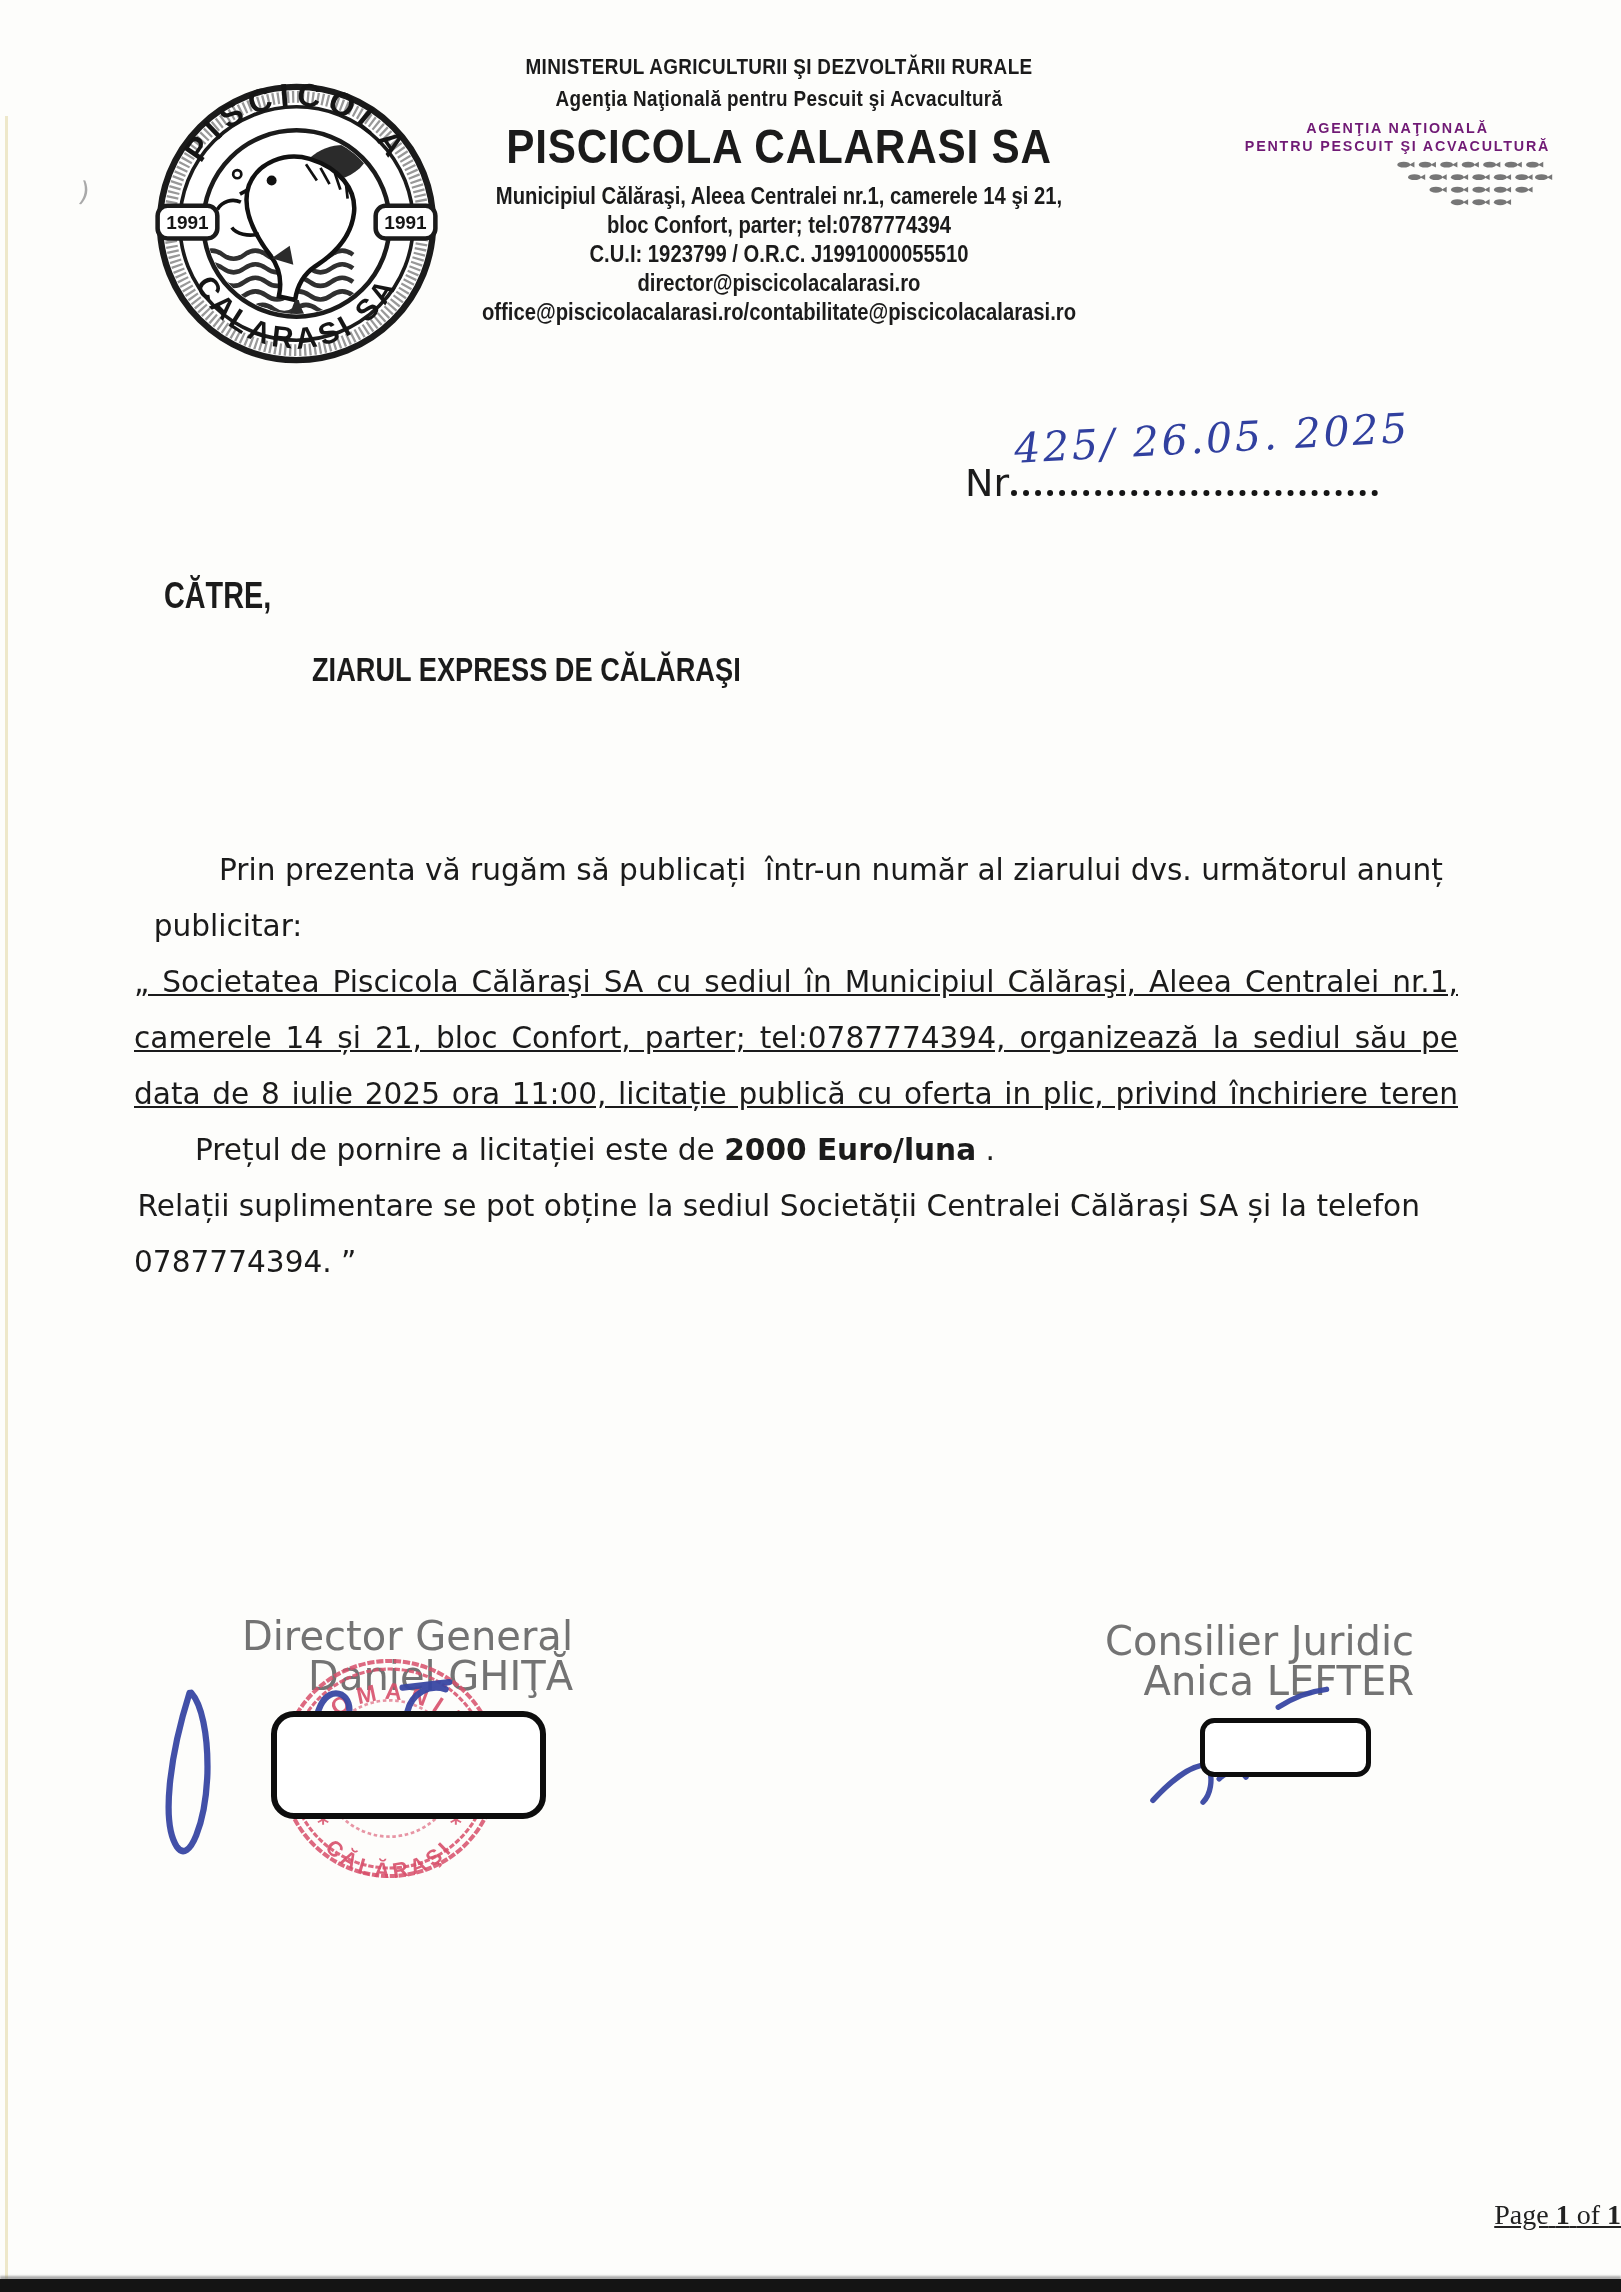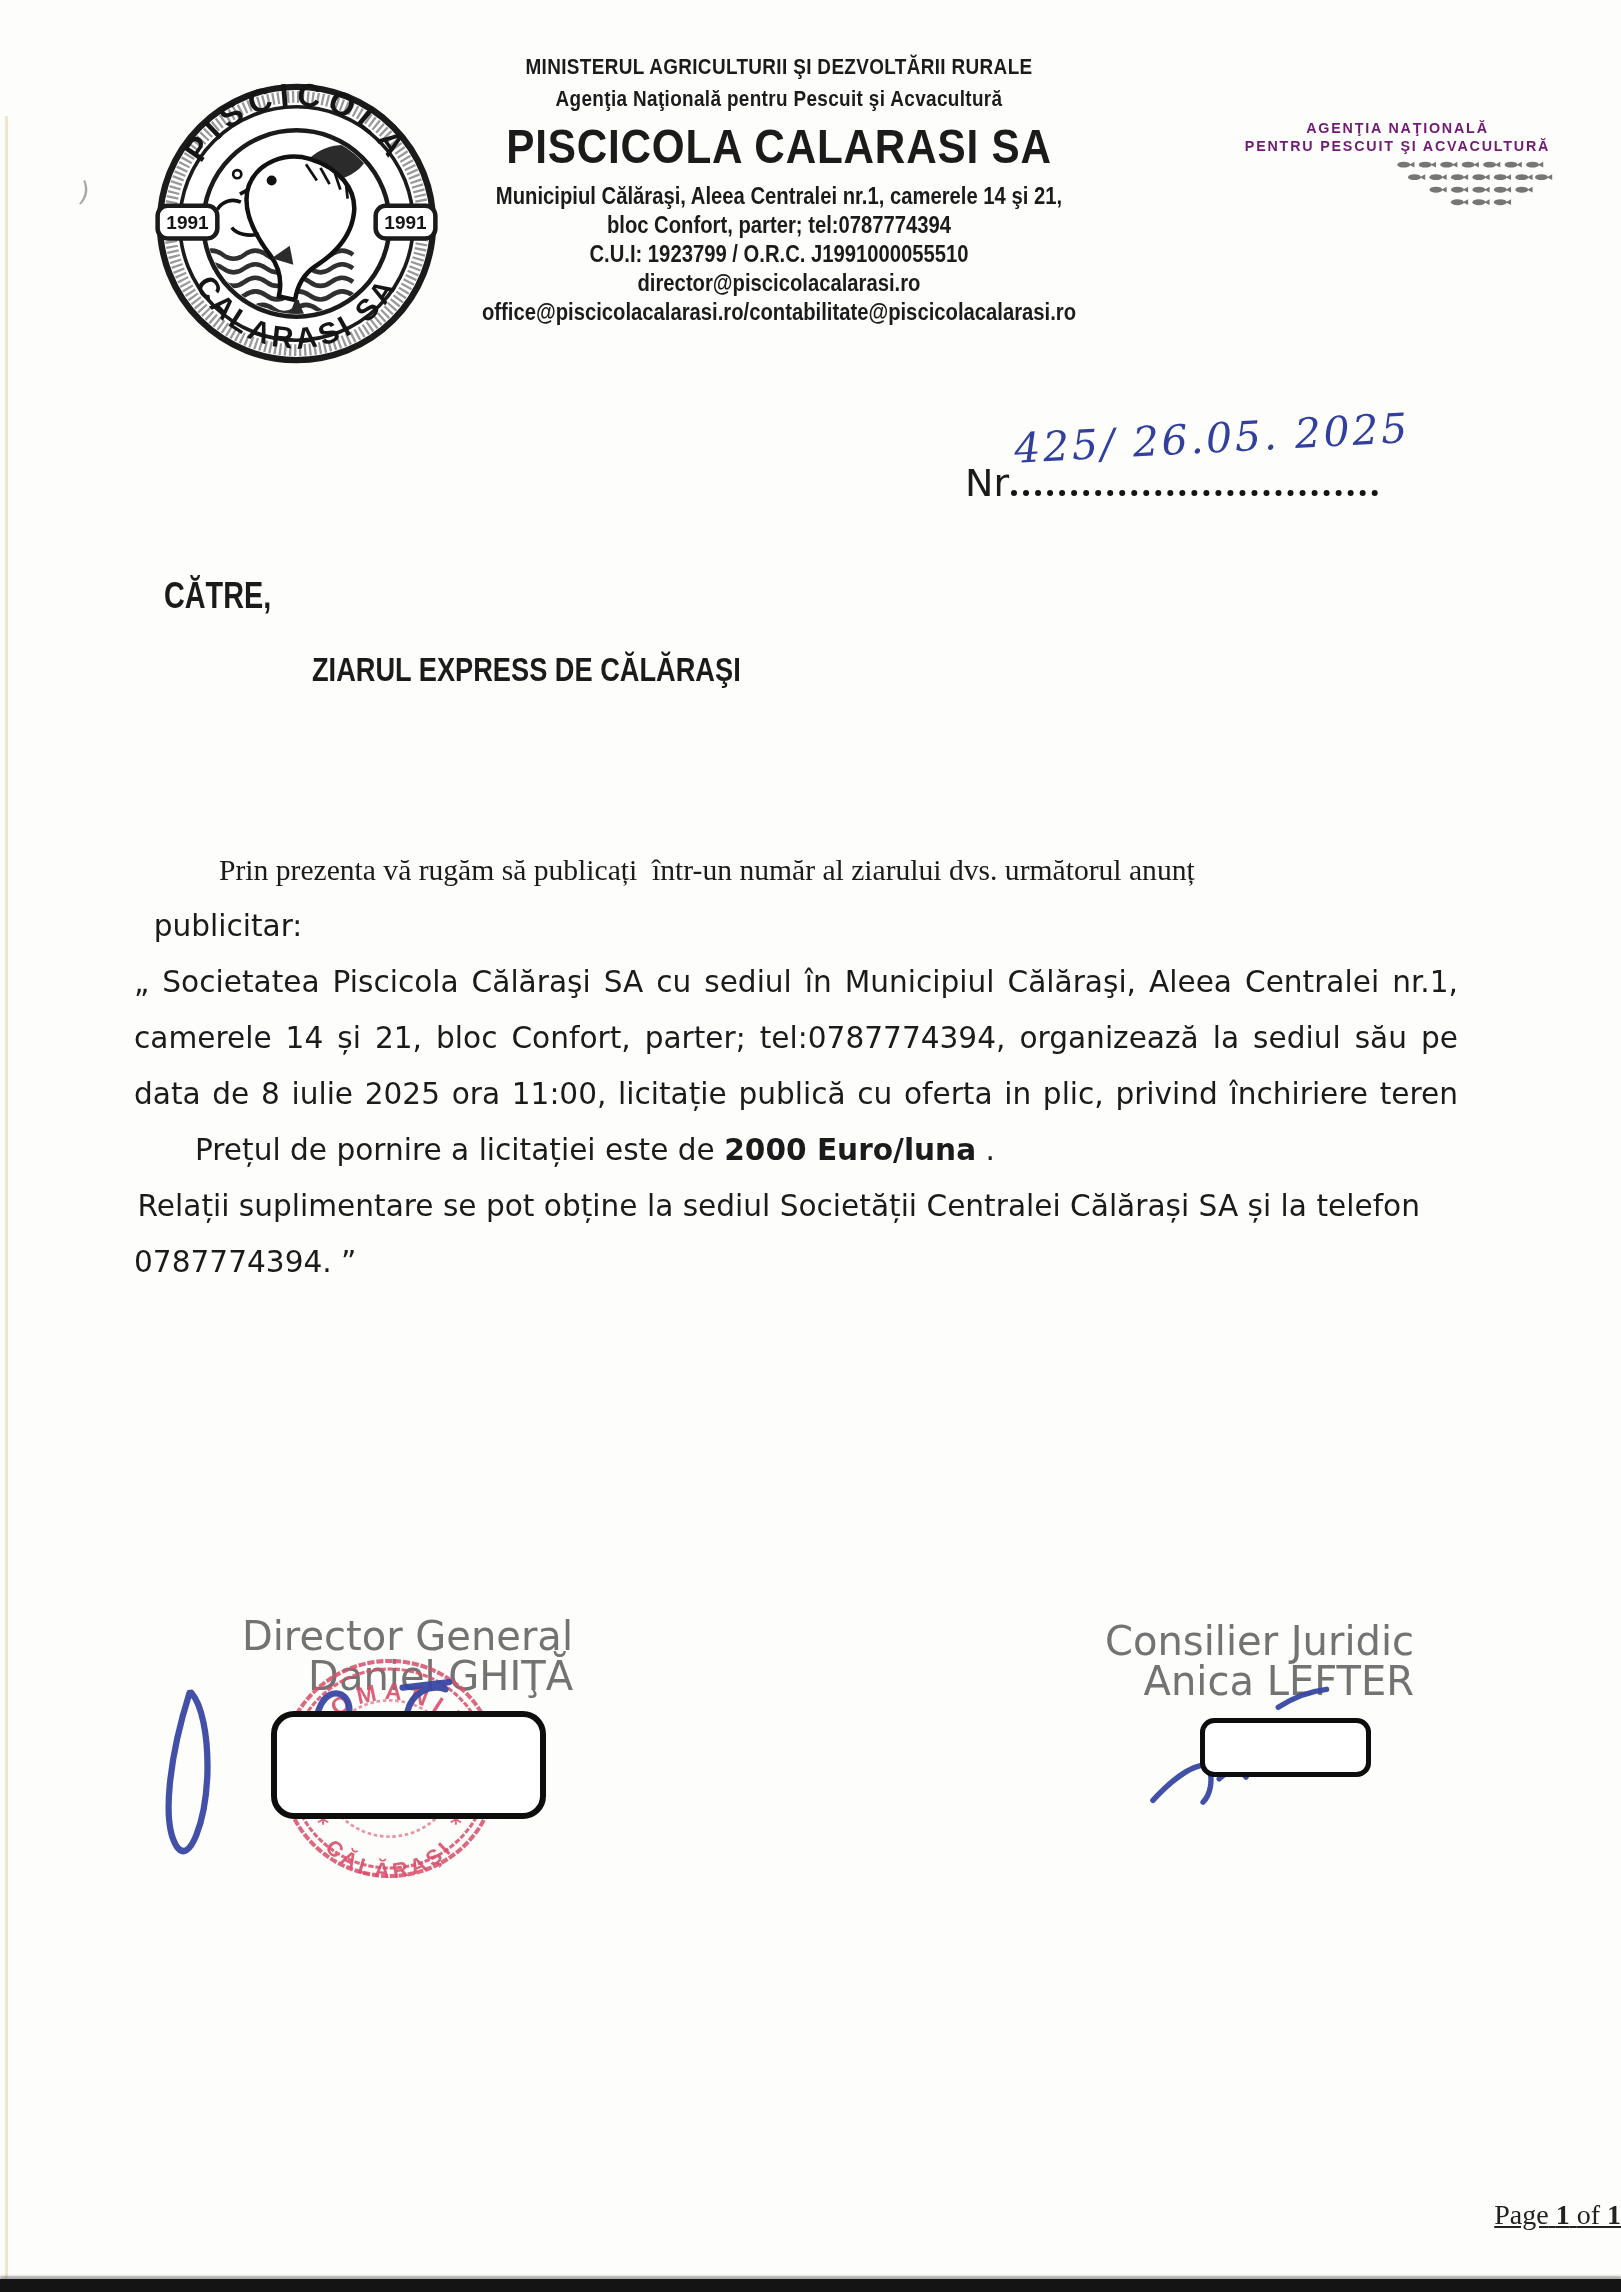--- a/index.html
+++ b/index.html
@@ -26,22 +26,22 @@
   #nr-hand{left:1014px;top:414px;width:412px;font-family:"DejaVu Serif",serif;font-style:italic;
            font-size:41px;letter-spacing:2.7px;color:#31409f;transform:rotate(-3deg);}
   
   .caps{font-family:"Liberation Sans",sans-serif;font-weight:bold;transform:scaleX(.8);transform-origin:left top;}
   #catre{left:164px;top:575px;font-size:36px;}
   #ziarul{left:312px;top:650px;font-size:34px;}
   
   #body{left:134px;top:842px;width:1324px;font-size:29.6px;}
   .bl{line-height:56px;white-space:normal;}
   .bl.pre{white-space:pre;}
-  .bl.j{text-align:justify;text-align-last:justify;}
-  .ind1{padding-left:85px;font-family:Liberation Serif, serif;}
+  .bl.j{text-align:justify;text-align-last:justify;text-decoration:underline;}
+  .ind1{padding-left:85px;}
   .ind2{padding-left:19.7px;}
   .ind3{padding-left:61px;}
   .ind4{padding-left:3.6px;}
   .b{font-weight:bold;}
   
   .sig{width:349px;text-align:right;font-size:40px;line-height:40px;color:#737373;}
   #sig-left{left:224px;top:1616px;}
   #sig-right{left:1092px;top:1621px;width:322px;}
   .redact{background:#fff;border-radius:23px;}
   #box-left{left:271px;top:1711px;width:263px;height:96px;border:6.3px solid #0d0d0d;z-index:4;}

